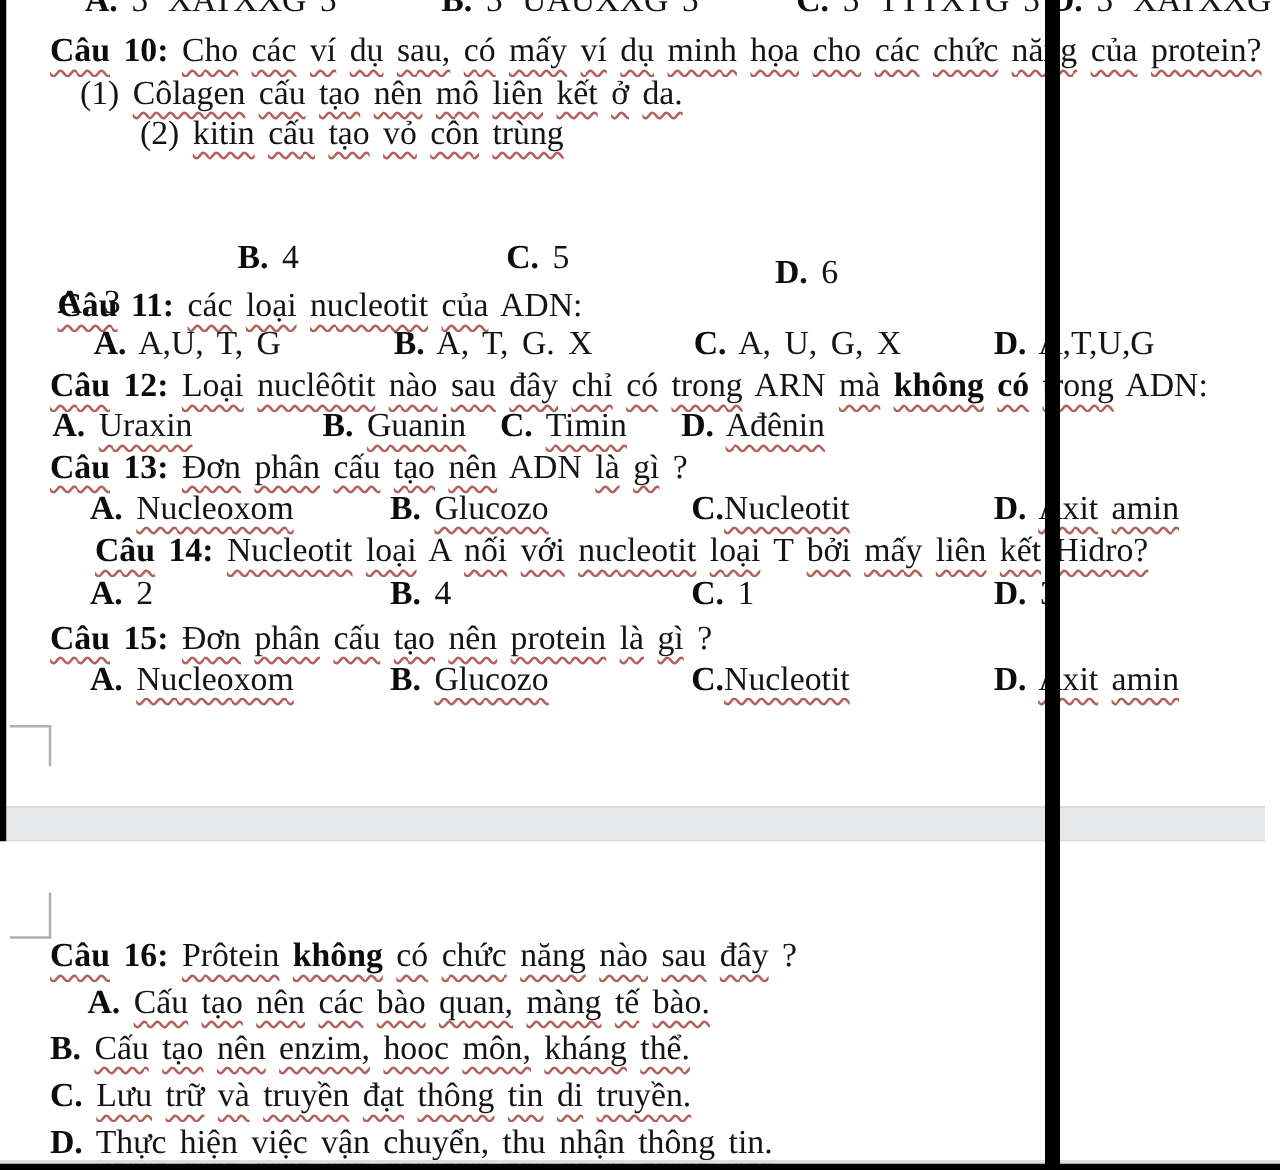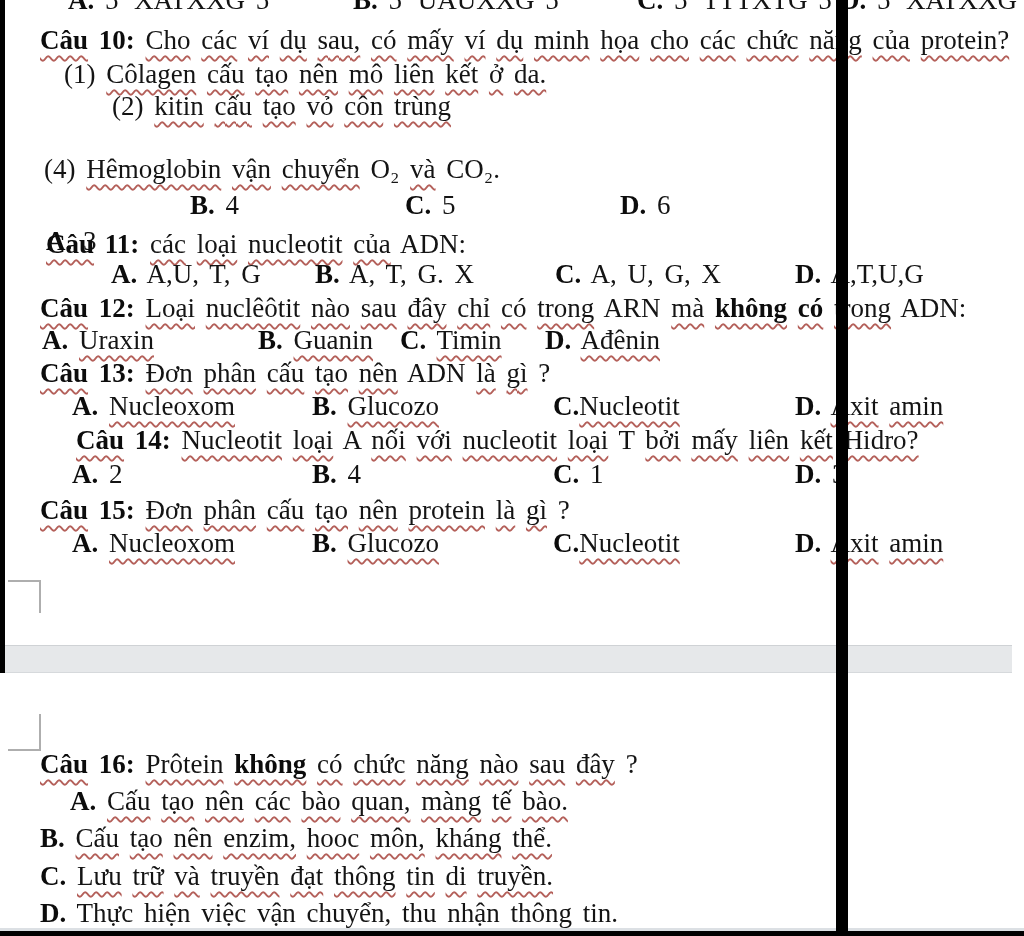--- a/index.html
+++ b/index.html
@@ -47,30 +47,29 @@
   <div class="content">
       <div class="row" style="top: -16px;">
         <span class="opt" style="left: 68px;"><span class="b">A.</span> <span>5' XATXXG 5'</span></span>
         <span class="opt" style="left: 353px;"><span class="b">B.</span> <span>5' UAUXXG 5'</span></span>
         <span class="opt" style="left: 637px;"><span class="b">C.</span> <span>5' TTTXTG 5'</span></span>
         <span class="opt" style="left: 840px;"><span class="b">D.</span> <span>5' XATXXG 5'</span></span>
       </div>
       <div class="row" style="top: 24px; left: 40px; right: auto;"><span class="b"><span class="sq">Câu</span></span> <span class="b">10:</span> <span><span class="sq">Cho</span> <span class="sq">các</span> <span class="sq">ví</span> <span class="sq">dụ</span> <span class="sq">sau,</span> <span class="sq">có</span> <span class="sq">mấy</span> <span class="sq">ví</span> <span class="sq">dụ</span> <span class="sq">minh</span> <span class="sq">họa</span> <span class="sq">cho</span> <span class="sq">các</span> <span class="sq">chức</span> <span class="sq">năng</span> <span class="sq">của</span> <span class="sq">protein?</span></span></div>
       <div class="row" style="top: 58px; left: 64px; right: auto;"><span>(1)</span> <span><span class="sq">Côlagen</span> <span class="sq">cấu</span> <span class="sq">tạo</span> <span class="sq">nên</span> <span class="sq">mô</span> <span class="sq">liên</span> <span class="sq">kết</span> <span class="sq">ở</span> <span class="sq">da.</span></span></div>
       <div class="row" style="top: 90px; left: 68px; right: auto; margin-left: 44px;"><span>(2)</span> <span><span class="sq">kitin</span> <span class="sq">cấu</span> <span class="sq">tạo</span> <span class="sq">vỏ</span> <span class="sq">côn</span> <span class="sq">trùng</span></span></div>
-      <div class="row" style="top: 153px; left: 44px; right: auto;"><span>(4)</span> <span><span class="sq">Hêmoglobin</span> <span class="sq">vận</span> <span class="sq">chuyển</span></span> <span>O₂</span> <span><span class="sq">và</span></span> <span>CO₂.</span></div>
       <div class="row" style="top: 189px;">
         <span class="opt" style="left: 46px; margin-top: 36px;"><span class="b">A.</span> <span>3</span></span>
         <span class="opt" style="left: 190px;"><span class="b">B.</span> <span>4</span></span>
         <span class="opt" style="left: 405px;"><span class="b">C.</span> <span>5</span></span>
-        <span class="opt" style="left: 620px;"><span class="b">D.</span> <span>6</span></span>
+        <span class="opt" style="left: 620px; margin-top: 12px;"><span class="b">D.</span> <span>6</span></span>
       </div>
       <div class="row" style="top: 228px; left: 46px; right: auto;"><span class="b"><span class="sq">Câu</span></span> <span class="b">11:</span> <span><span class="sq">các</span> <span class="sq">loại</span> <span class="sq">nucleotit</span></span> <span><span class="sq">của</span></span> <span>ADN:</span></div>
       <div class="row" style="top: 258px;">
-        <span class="opt" style="left: 75px; margin-left: 36px;"><span class="b">A.</span> <span>A,U, T, G</span></span>
+        <span class="opt" style="left: 75px;"><span class="b">A.</span> <span>A,U, T, G</span></span>
         <span class="opt" style="left: 315px;"><span class="b">B.</span> <span>A, T, G. X</span></span>
         <span class="opt" style="left: 555px;"><span class="b">C.</span> <span>A, U, G, X</span></span>
         <span class="opt" style="left: 795px;"><span class="b">D.</span> <span>A,T,U,G</span></span>
       </div>
       <div class="row" style="top: 292px; left: 40px; right: auto;"><span class="b"><span class="sq">Câu</span></span> <span class="b">12:</span> <span><span class="sq">Loại</span> <span class="sq">nuclêôtit</span> <span class="sq">nào</span> <span class="sq">sau</span> <span class="sq">đây</span> <span class="sq">chỉ</span> <span class="sq">có</span> <span class="sq">trong</span></span> <span>ARN</span> <span><span class="sq">mà</span></span> <span class="b"><span class="sq">không</span> <span class="sq">có</span></span> <span><span class="sq">trong</span></span> <span>ADN:</span></div>
       <div class="row" style="top: 324px;">
         <span class="opt" style="left: 42px;"><span class="b">A.</span> <span><span class="sq">Uraxin</span></span></span>
         <span class="opt" style="left: 258px;"><span class="b">B.</span> <span><span class="sq">Guanin</span></span></span>
         <span class="opt" style="left: 400px;"><span class="b">C.</span> <span><span class="sq">Timin</span></span></span>
         <span class="opt" style="left: 545px;"><span class="b">D.</span> <span><span class="sq">Ađênin</span></span></span>

